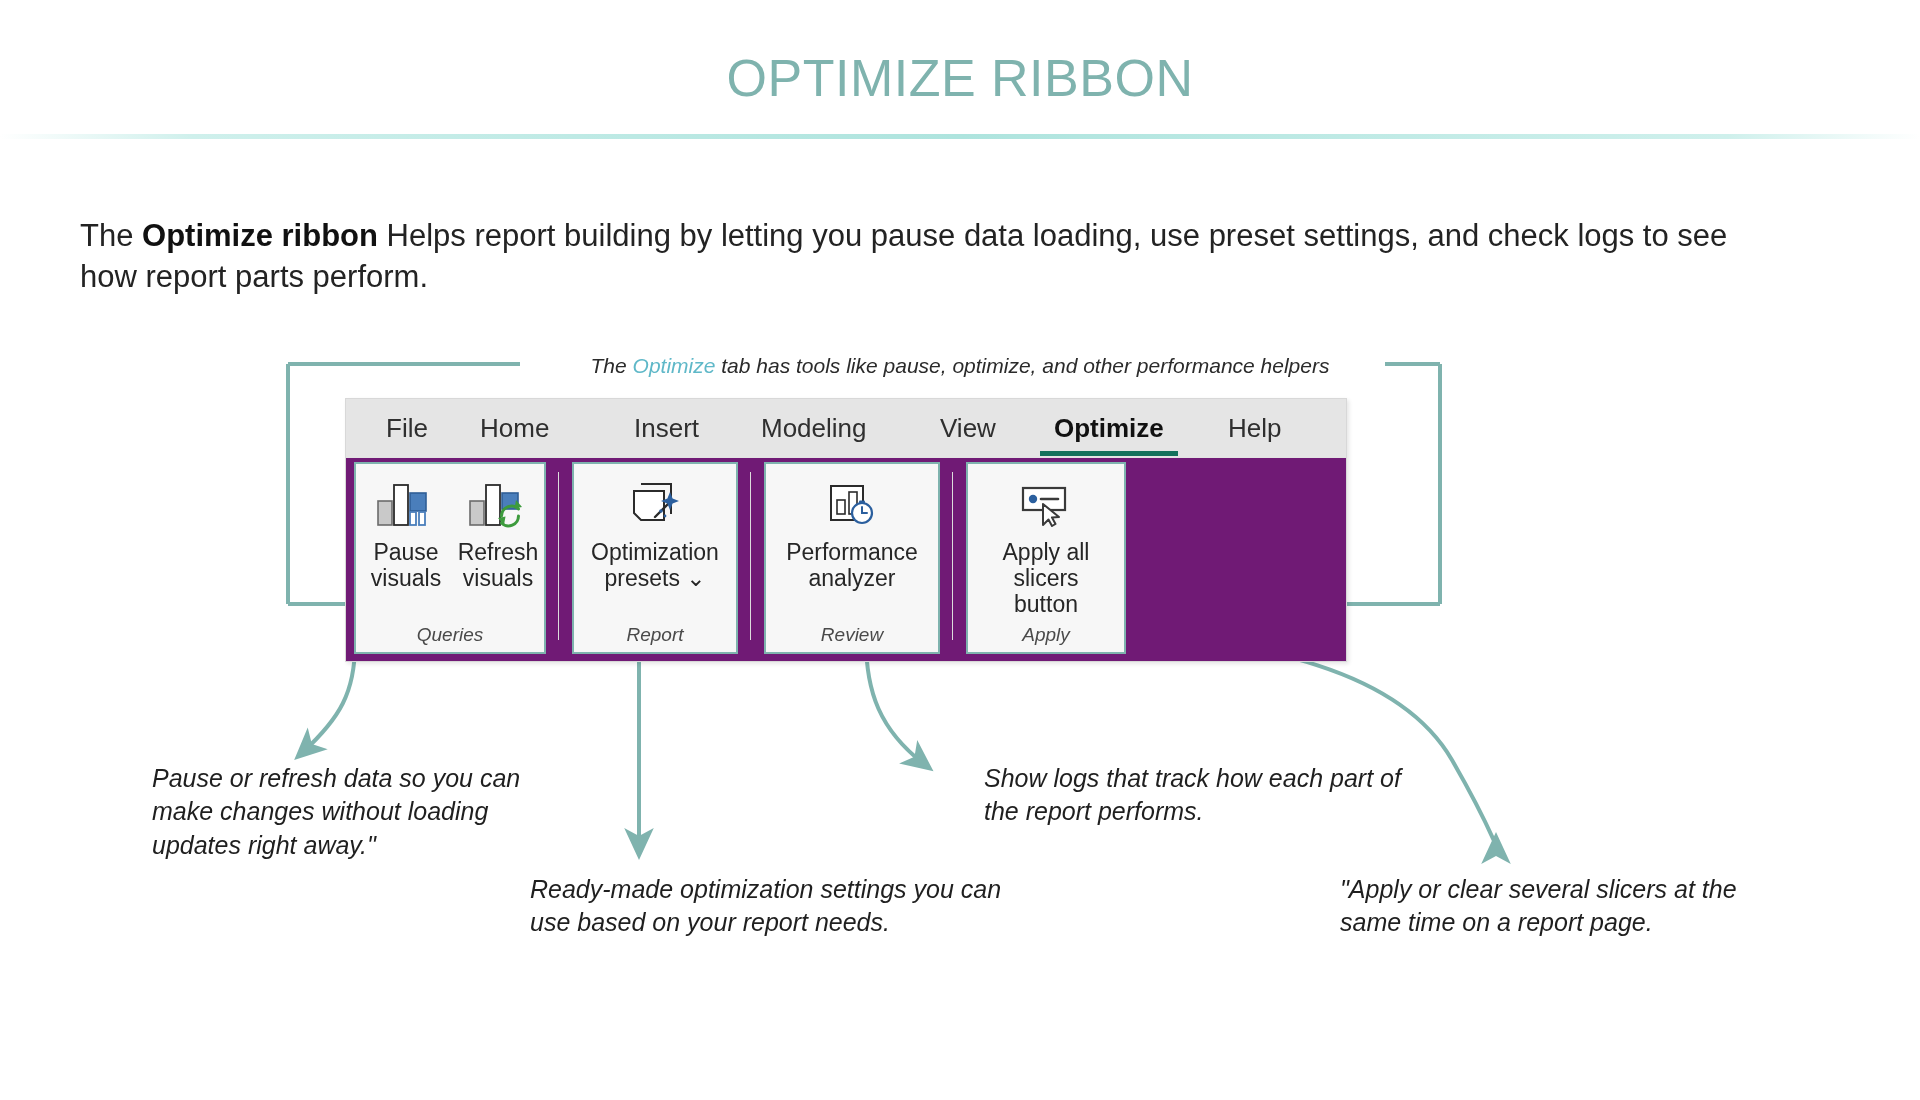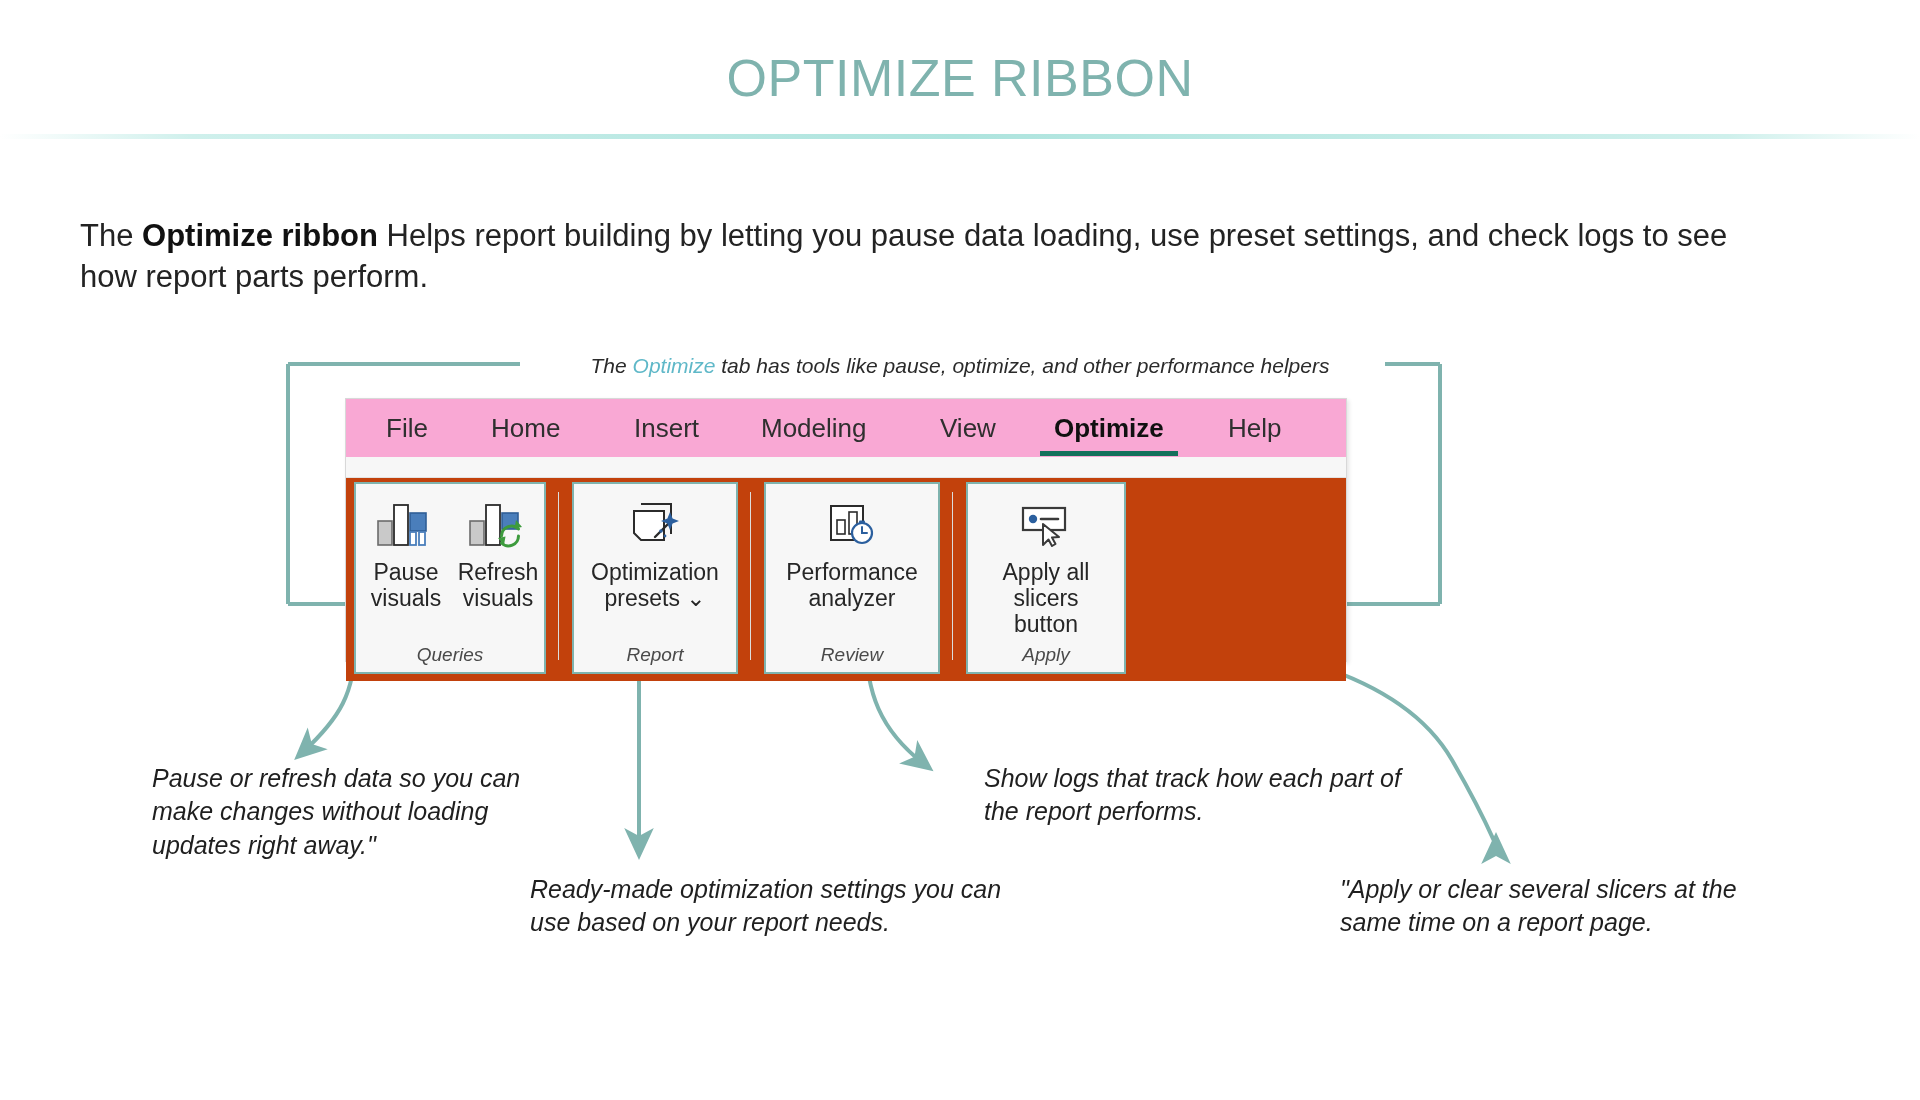--- a/index.html
+++ b/index.html
@@ -96,44 +96,43 @@
     left: 345px; top: 58px;
     width: 1000px;
     height: 262px;
     background: #f7f7f7;
     border: 1px solid #d8d8d8;
     box-shadow: 2px 2px 4px rgba(0,0,0,0.10);
   }
   #tabbar {
     position: relative;
     height: 58px;
-    background: #f9a8d4;
+    background: #e5e5e5;
   }
   .tab {
     position: absolute;
     top: 14px;
     font-size: 26px;
     color: #2f2f2f;
     white-space: nowrap;
   }
   .tab.active { font-weight: 700; color: #111; }
   .tab .tab-underline {
     position: absolute;
     left: -14px; right: -14px;
     bottom: -12px;
     height: 5px;
     background: #14715C;
   }
 
   #ribbon-body {
     position: relative;
     height: 203px;
-    background: #c2410c;
+    background: #701a75;
     border-top: 1px solid #e3e3e3;
-    margin-top: 20px;
   }
 
   .group {
     position: absolute;
     top: 4px;
     height: 192px;
     border: 2px solid #7FB3AE;
     background: #f7f7f7;
     box-sizing: border-box;
   }
@@ -219,21 +218,21 @@
   </svg>
 
   <div id="ribbon-caption"><span>The </span><span class="hl">Optimize</span><span> tab has tools like pause, optimize, and other performance helpers</span></div>
 
   <div id="ribbon">
 
     <div id="tabbar">
       <div class="tab" style="left:40px;">
         <span>File</span>
       </div>
-      <div class="tab" style="left:145px;">
+      <div class="tab" style="left:134px;">
         <span>Home</span>
       </div>
       <div class="tab" style="left:288px;">
         <span>Insert</span>
       </div>
       <div class="tab" style="left:415px;">
         <span>Modeling</span>
       </div>
       <div class="tab" style="left:594px;">
         <span>View</span>

